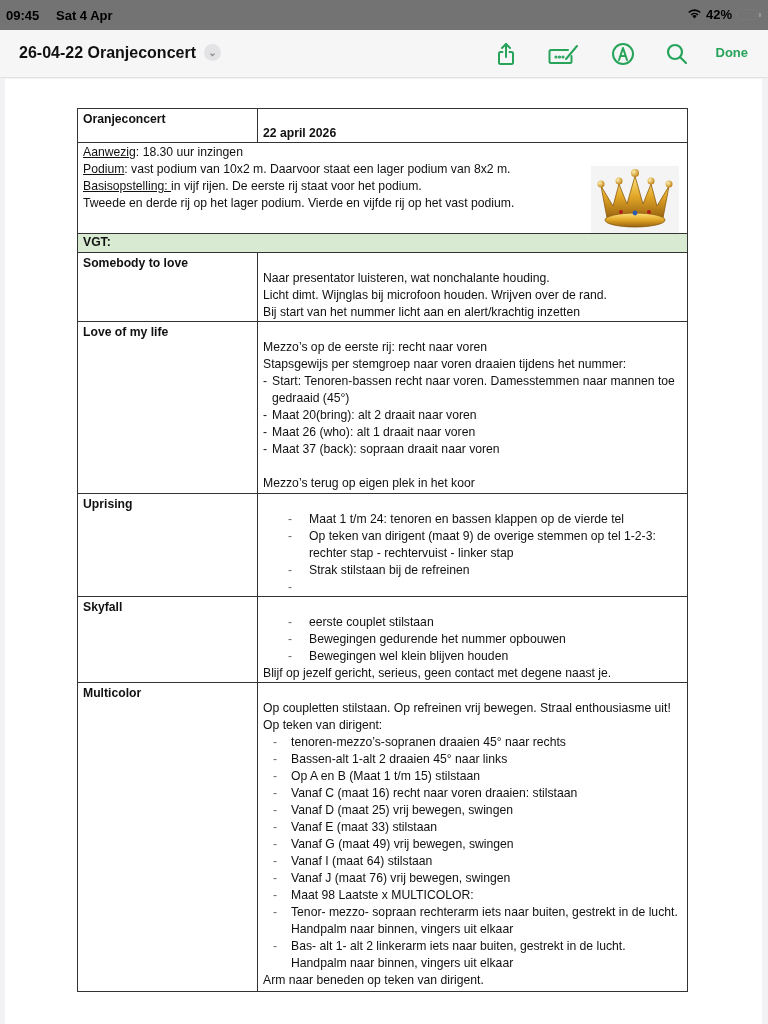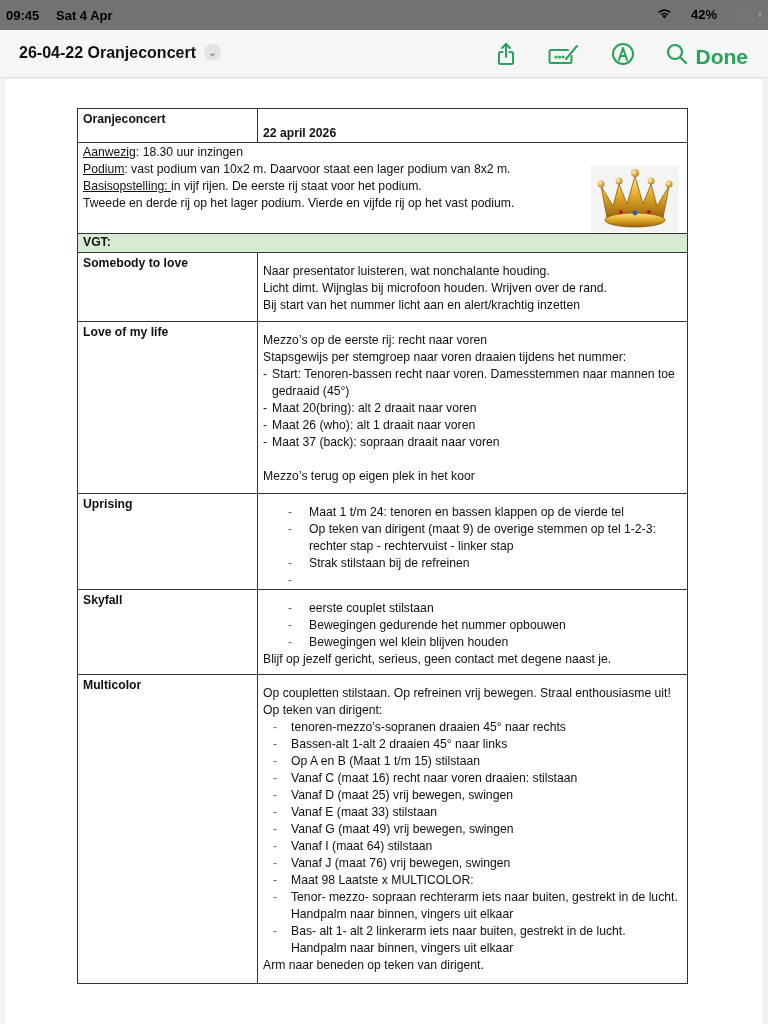--- a/index.html
+++ b/index.html
@@ -1,36 +1,36 @@
 <!DOCTYPE html>
 <html><head>
 <meta charset="utf-8">
 <style>
   * { box-sizing: border-box; margin: 0; padding: 0; }
   html, body { width: 768px; height: 1024px; overflow: hidden; background: #f2f2f4; font-family: "Liberation Sans", sans-serif; }
   .statusbar { position: absolute; left: 0; top: 0; width: 768px; height: 30px; background: #737373; font-size: 13px; font-weight: bold; color: #000; }
   .statusbar .time { position: absolute; left: 6px; top: 8px; }
   .statusbar .date { position: absolute; left: 56px; top: 8px; font-weight: bold; }
-  .statusbar .right { position: absolute; right: 10px; top: 7px; display: flex; align-items: center; gap: 19px; }
+  .statusbar .right { position: absolute; right: 10px; top: 7px; display: flex; align-items: center; gap: 4px; }
   .battery { width: 22px; height: 11px; border: 1.3px solid #777; border-radius: 3px; position: relative; padding: 1px; }
   .battery .fill { height: 100%; background: #000; border-radius: 1px; }
   .battery::after { content: ""; position: absolute; right: -4px; top: 3px; width: 2px; height: 4px; background: #999; border-radius: 0 1px 1px 0; }
 
   .toolbar { position: absolute; left: 0; top: 30px; width: 768px; height: 48px; background: #f6f6f6; border-bottom: 1px solid #e2e2e2; }
   .doc-title { position: absolute; left: 19px; top: 14px; font-size: 16px; font-weight: bold; color: #111; display: flex; align-items: flex-start; gap: 8px; }
   .title-chevron { width: 17px; height: 17px; border-radius: 50%; background: #e3e3e6; color: #8a8a8e; font-size: 10px; display: inline-flex; align-items: center; justify-content: center; }
   .tb-icon { position: absolute; top: 12px; width: 24px; height: 24px; display: flex; align-items: center; justify-content: center; cursor: pointer; }
-  .tb-done { position: absolute; right: 20px; top: 15px; font-size: 21px; font-weight: bold; color: #27a35a; cursor: pointer; }
+  .tb-done { position: absolute; right: 20px; top: 15px; font-size: 13px; font-weight: bold; color: #27a35a; cursor: pointer; }
 
   .page-area { position: absolute; left: 5px; top: 79px; width: 757px; height: 945px; background: #ffffff; }
 
   table.sheet { position: absolute; left: 72px; top: 29px; width: 611px; border-collapse: collapse; font-family: "Liberation Sans", sans-serif; font-size: 12.2px; color: #111; line-height: 17px; }
   table.sheet td { border: 1.5px solid #333; vertical-align: top; padding: 0 5px; }
   table.sheet td.label { width: 180px; font-weight: bold; padding-top: 2px; }
-  table.sheet td.content { padding-top: 10px; }
+  table.sheet td.content { padding-top: 17px; }
   tr.hdr td { font-weight: bold; height: 17px; padding-top: 16px; }
   tr.vgt td { background: #d9ead3; font-weight: bold; height: 19px; }
   .info-cell { position: relative; height: 91px; padding-top: 1px !important; }
   .u { text-decoration: underline; }
   .crown { position: absolute; right: 8px; top: 23px; width: 88px; height: 67px; background: #f4f4f4; }
   ul.dash { list-style: none; }
   ul.dash li { position: relative; }
   ul.dash.tight li { padding-left: 9px; }
   ul.dash.tight li::before { content: "-"; position: absolute; left: 0; }
   ul.dash.wide li { padding-left: 28px; }

